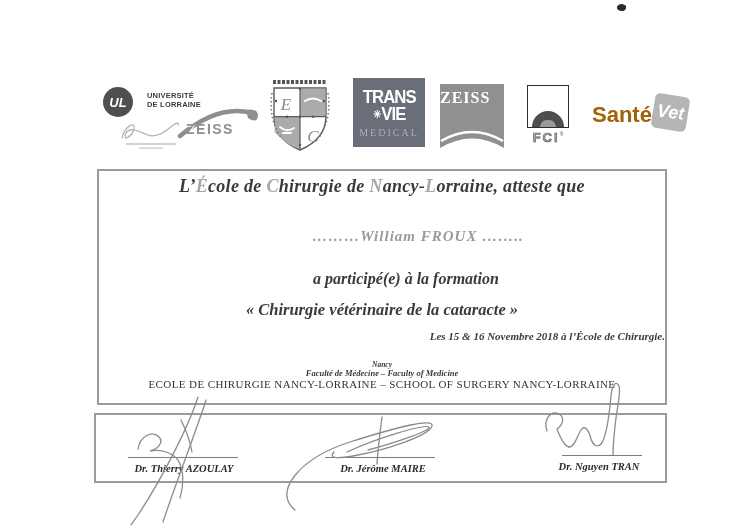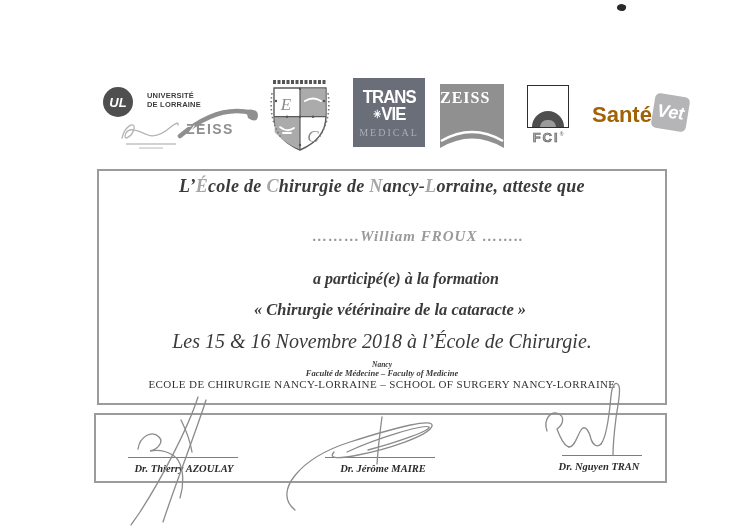--- a/index.html
+++ b/index.html
@@ -56,22 +56,22 @@
 
   
   .main-box{position:absolute;left:97px;top:169px;width:570px;height:236px;
     border:2px solid #9b9b9b;box-sizing:border-box;}
   .cline{position:absolute;left:0;width:100%;text-align:center;font-style:italic;color:#3a3a3a;}
   .heading{top:5px;font-size:18px;font-weight:bold;letter-spacing:.3px;}
   .hd-lt{color:#a6a6a6;}
   .hd-dk{color:#3a3a3a;}
   .name-line{top:57px;font-size:15px;font-weight:bold;color:#9a9a9a;letter-spacing:1px;padding-left:36px;}
   .body1{top:99px;font-size:16px;font-weight:bold;padding-left:24px;}
-  .body2{top:129px;font-size:16.5px;font-weight:bold;padding-left:8px;}
-  .body3{top:159px;font-size:20px;font-weight:normal;}
+  .body2{top:129px;font-size:16.5px;font-weight:bold;}
+  .body3{top:159px;font-size:11px;font-weight:bold;text-align:right;}
   .foot-city{top:189px;font-size:7.5px;font-weight:bold;}
   .foot-fac{top:197px;font-size:8.5px;font-weight:bold;}
   .foot-school{top:207px;font-size:11px;font-style:normal;color:#333;letter-spacing:.4px;}
 
   
   .sig-box{position:absolute;left:94px;top:413px;width:573px;height:70px;
     border:2px solid #9b9b9b;box-sizing:border-box;}
   .sig-line{position:absolute;height:1px;background:#7d7d7d;}
   .sig-line.l1{left:32px;top:42px;width:110px;}
   .sig-line.l2{left:229px;top:42px;width:110px;}

